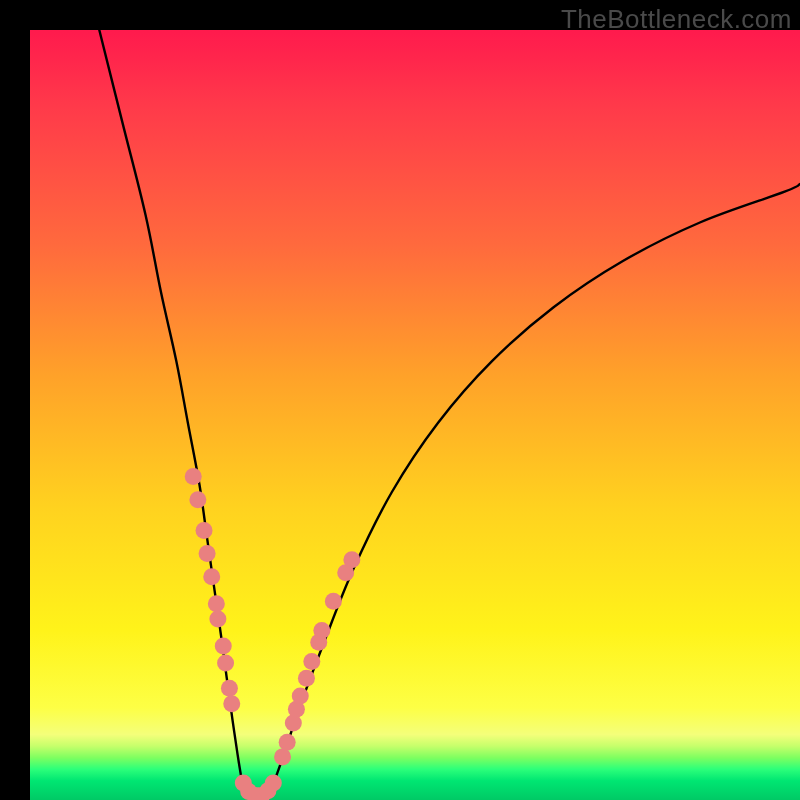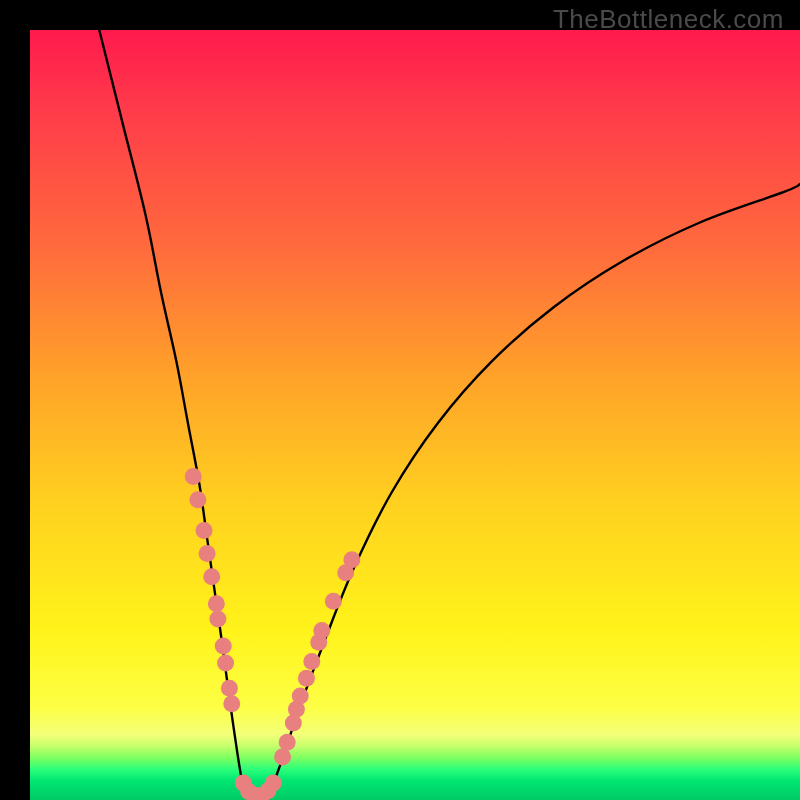--- a/index.html
+++ b/index.html
@@ -37,21 +37,21 @@
       #c6ff6b 93%,
       #7eff60 94.5%,
       #2cff7a 96%,
       #00e672 97.5%,
       #00c965 100%
     );
   }
   .watermark {
     position: absolute;
     top: 4px;
-    right: 16px;
+    right: 8px;
     color: #4a4a4a;
     font-size: 26px;
     font-weight: 500;
     letter-spacing: 0.5px;
     user-select: none;
   }
   svg.curve-layer {
     position: absolute;
     left: 0;
     top: 0;

